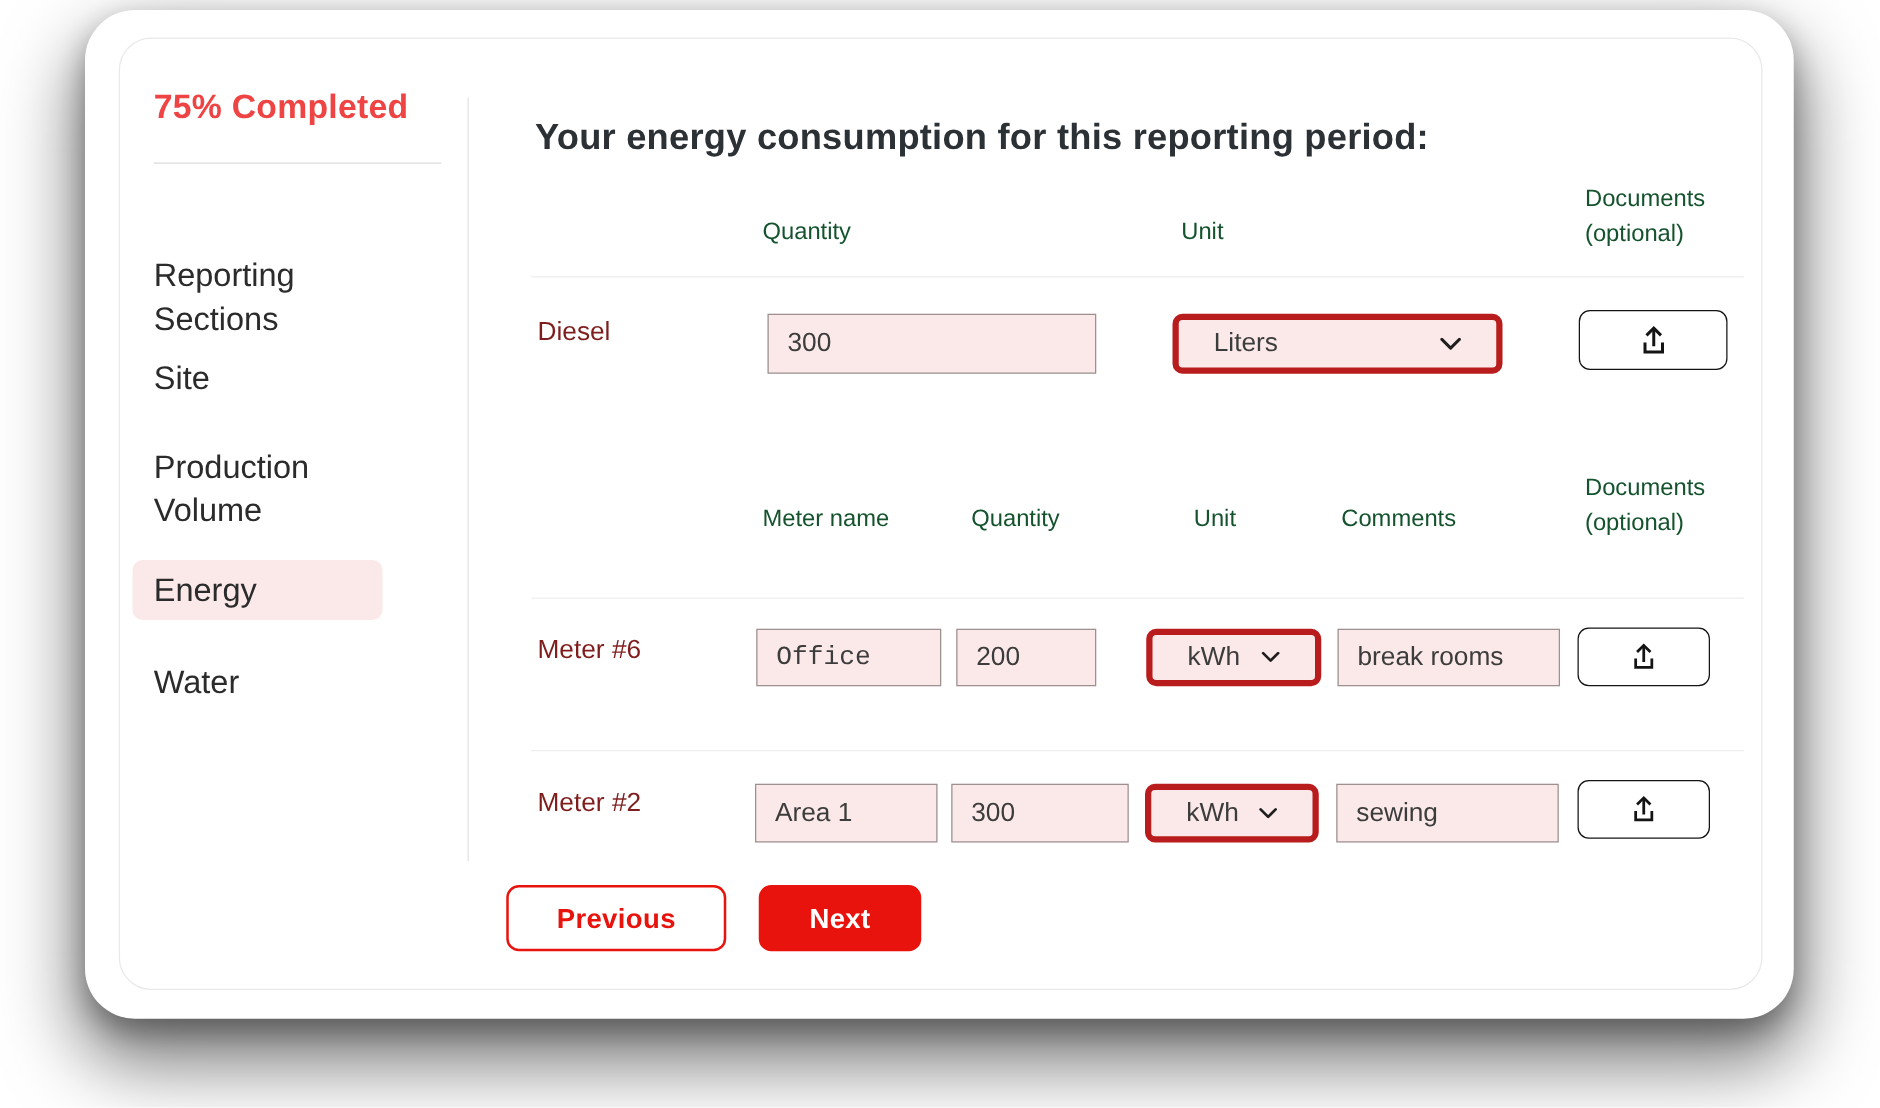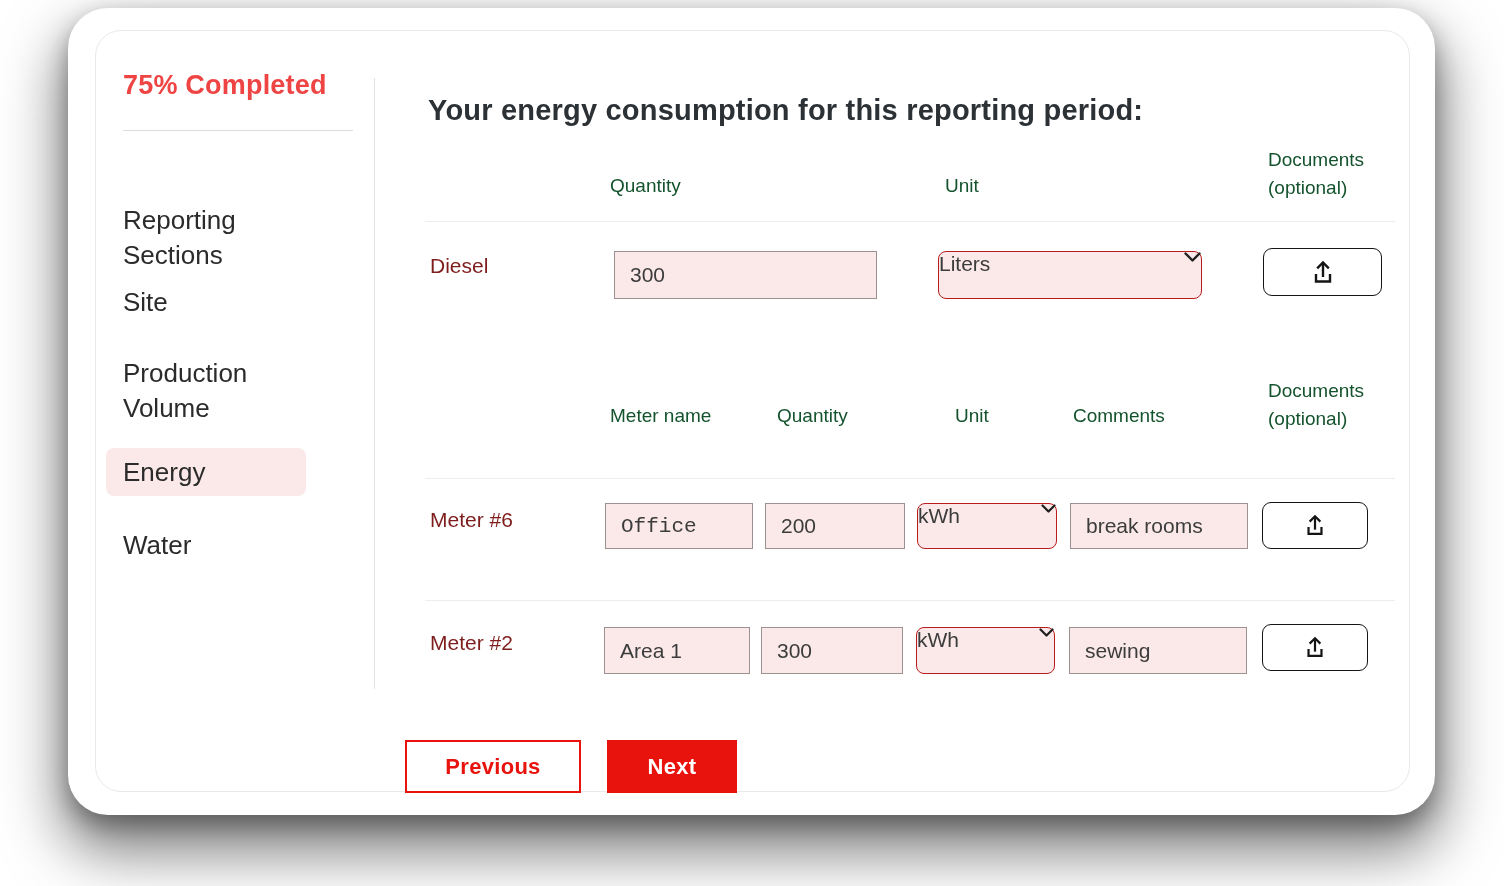--- a/index.html
+++ b/index.html
@@ -39,32 +39,32 @@
   .docs-h{width:115px;line-height:28px;}
   .row-divider{height:1px;background:#ededed;width:970px;left:357px;}
   .row-label{font-size:21px;color:#7f1d1d;}
 
   .pink-input{
     position:absolute;background:#fbe9e9;border:1px solid #9c9090;border-radius:0;
     font-family:inherit;font-size:21px;color:#3c3c3c;padding:0 15px;box-sizing:border-box;
     outline:none;
   }
   .pink-select{
-    position:absolute;background:#fbe9e9;border:1px solid #b91c1c;border-radius:8px;
-    display:flex;align-items:flex-start;justify-content:space-between;
-    padding:0 0;box-sizing:border-box;font-size:21px;color:#3c3c3c;cursor:pointer;
+    position:absolute;background:#fbe9e9;border:5px solid #b91c1c;border-radius:8px;
+    display:flex;align-items:center;justify-content:space-between;
+    padding:0 28px;box-sizing:border-box;font-size:21px;color:#3c3c3c;cursor:pointer;
   }
   .upload-btn{
     position:absolute;background:#ffffff;border:1.6px solid #141414;border-radius:9px;
     display:flex;align-items:center;justify-content:center;cursor:pointer;box-sizing:border-box;
   }
   .btn{
-    position:absolute;border-radius:0;font-size:22px;font-weight:700;
+    position:absolute;border-radius:10px;font-size:22px;font-weight:700;
     display:flex;align-items:center;justify-content:center;cursor:pointer;box-sizing:border-box;
-    font-family:inherit;letter-spacing:.3px;margin-top:32px;
+    font-family:inherit;letter-spacing:.3px;
   }
   .btn-prev{left:337px;top:700px;width:176px;height:53px;background:#ffffff;border:2px solid #e9130d;color:#e9130d;}
   .btn-next{left:539px;top:700px;width:130px;height:53px;background:#e9130d;border:none;color:#ffffff;}
 </style>
 </head>
 <body>
 
 <div class="card">
   <div class="panel"></div>
 
@@ -111,21 +111,21 @@
   <div class="abs col-h" style="left:542px;top:397px;">Meter name</div>
   <div class="abs col-h" style="left:709px;top:397px;">Quantity</div>
   <div class="abs col-h" style="left:887px;top:397px;">Unit</div>
   <div class="abs col-h" style="left:1005px;top:397px;">Comments</div>
   <div class="abs col-h docs-h" style="left:1200px;top:369px;">Documents (optional)</div>
 
   <div class="abs row-divider" style="top:470px;"></div>
 
   <div class="abs row-label" style="left:362px;top:500px;">Meter #6</div>
   <input class="pink-input" style="left: 537px; top: 495px; width: 148px; height: 46px; font-family: Liberation Mono, monospace;" value="Office">
-  <input class="pink-input" style="left: 697px; top: 495px; width: 140px; height: 46px;" value="200">
+  <input class="pink-input" style="left: 697px; top: 495px; width: 112px; height: 46px;" value="200">
   <div class="pink-select" style="left:849px;top:495px;width:140px;height:46px;">
     <span>kWh</span>
     <span style="display:flex;">
       <svg width="15" height="10" viewBox="0 0 15 10">
           <polyline points="1.5,1.5 7.5,7.5 13.5,1.5" fill="none" stroke="#1f1f1f" stroke-width="2.2" stroke-linecap="round" stroke-linejoin="round"></polyline>
         </svg>
     </span>
   </div>
   <input class="pink-input" style="left: 1002px; top: 495px; width: 178px; height: 46px;" value="break rooms">
   <div class="upload-btn" style="left:1194px;top:494px;width:106px;height:47px;">

